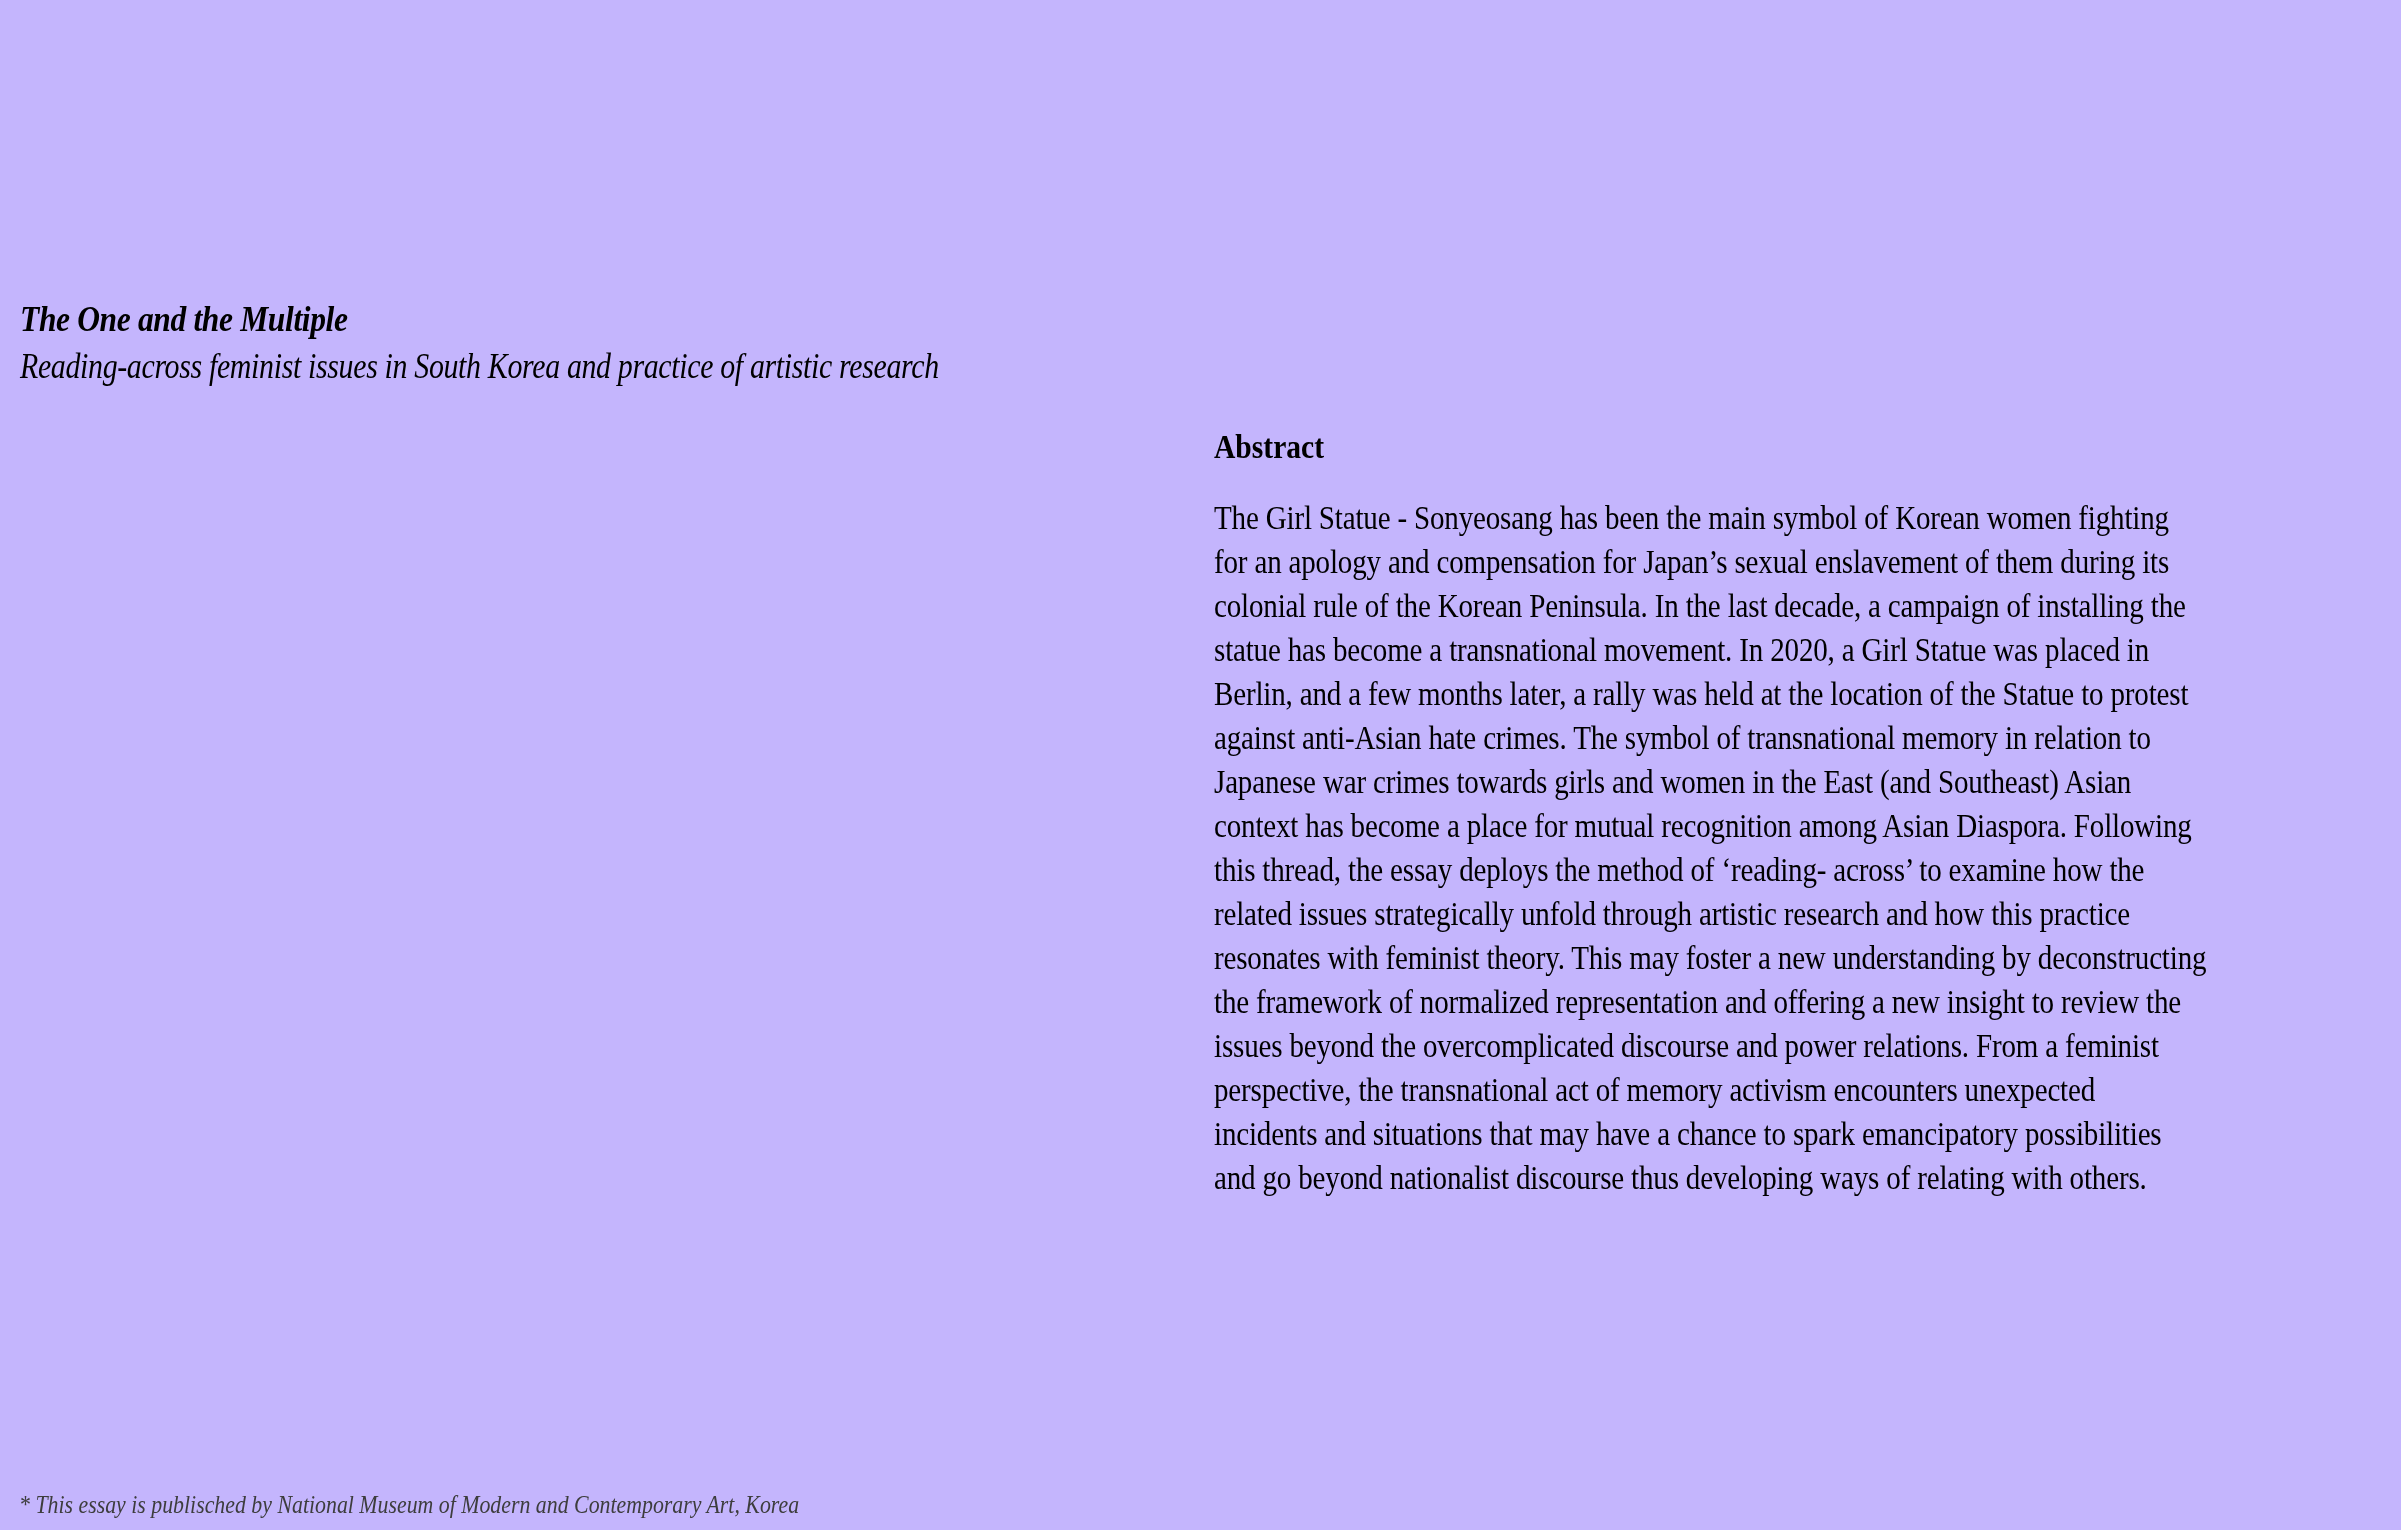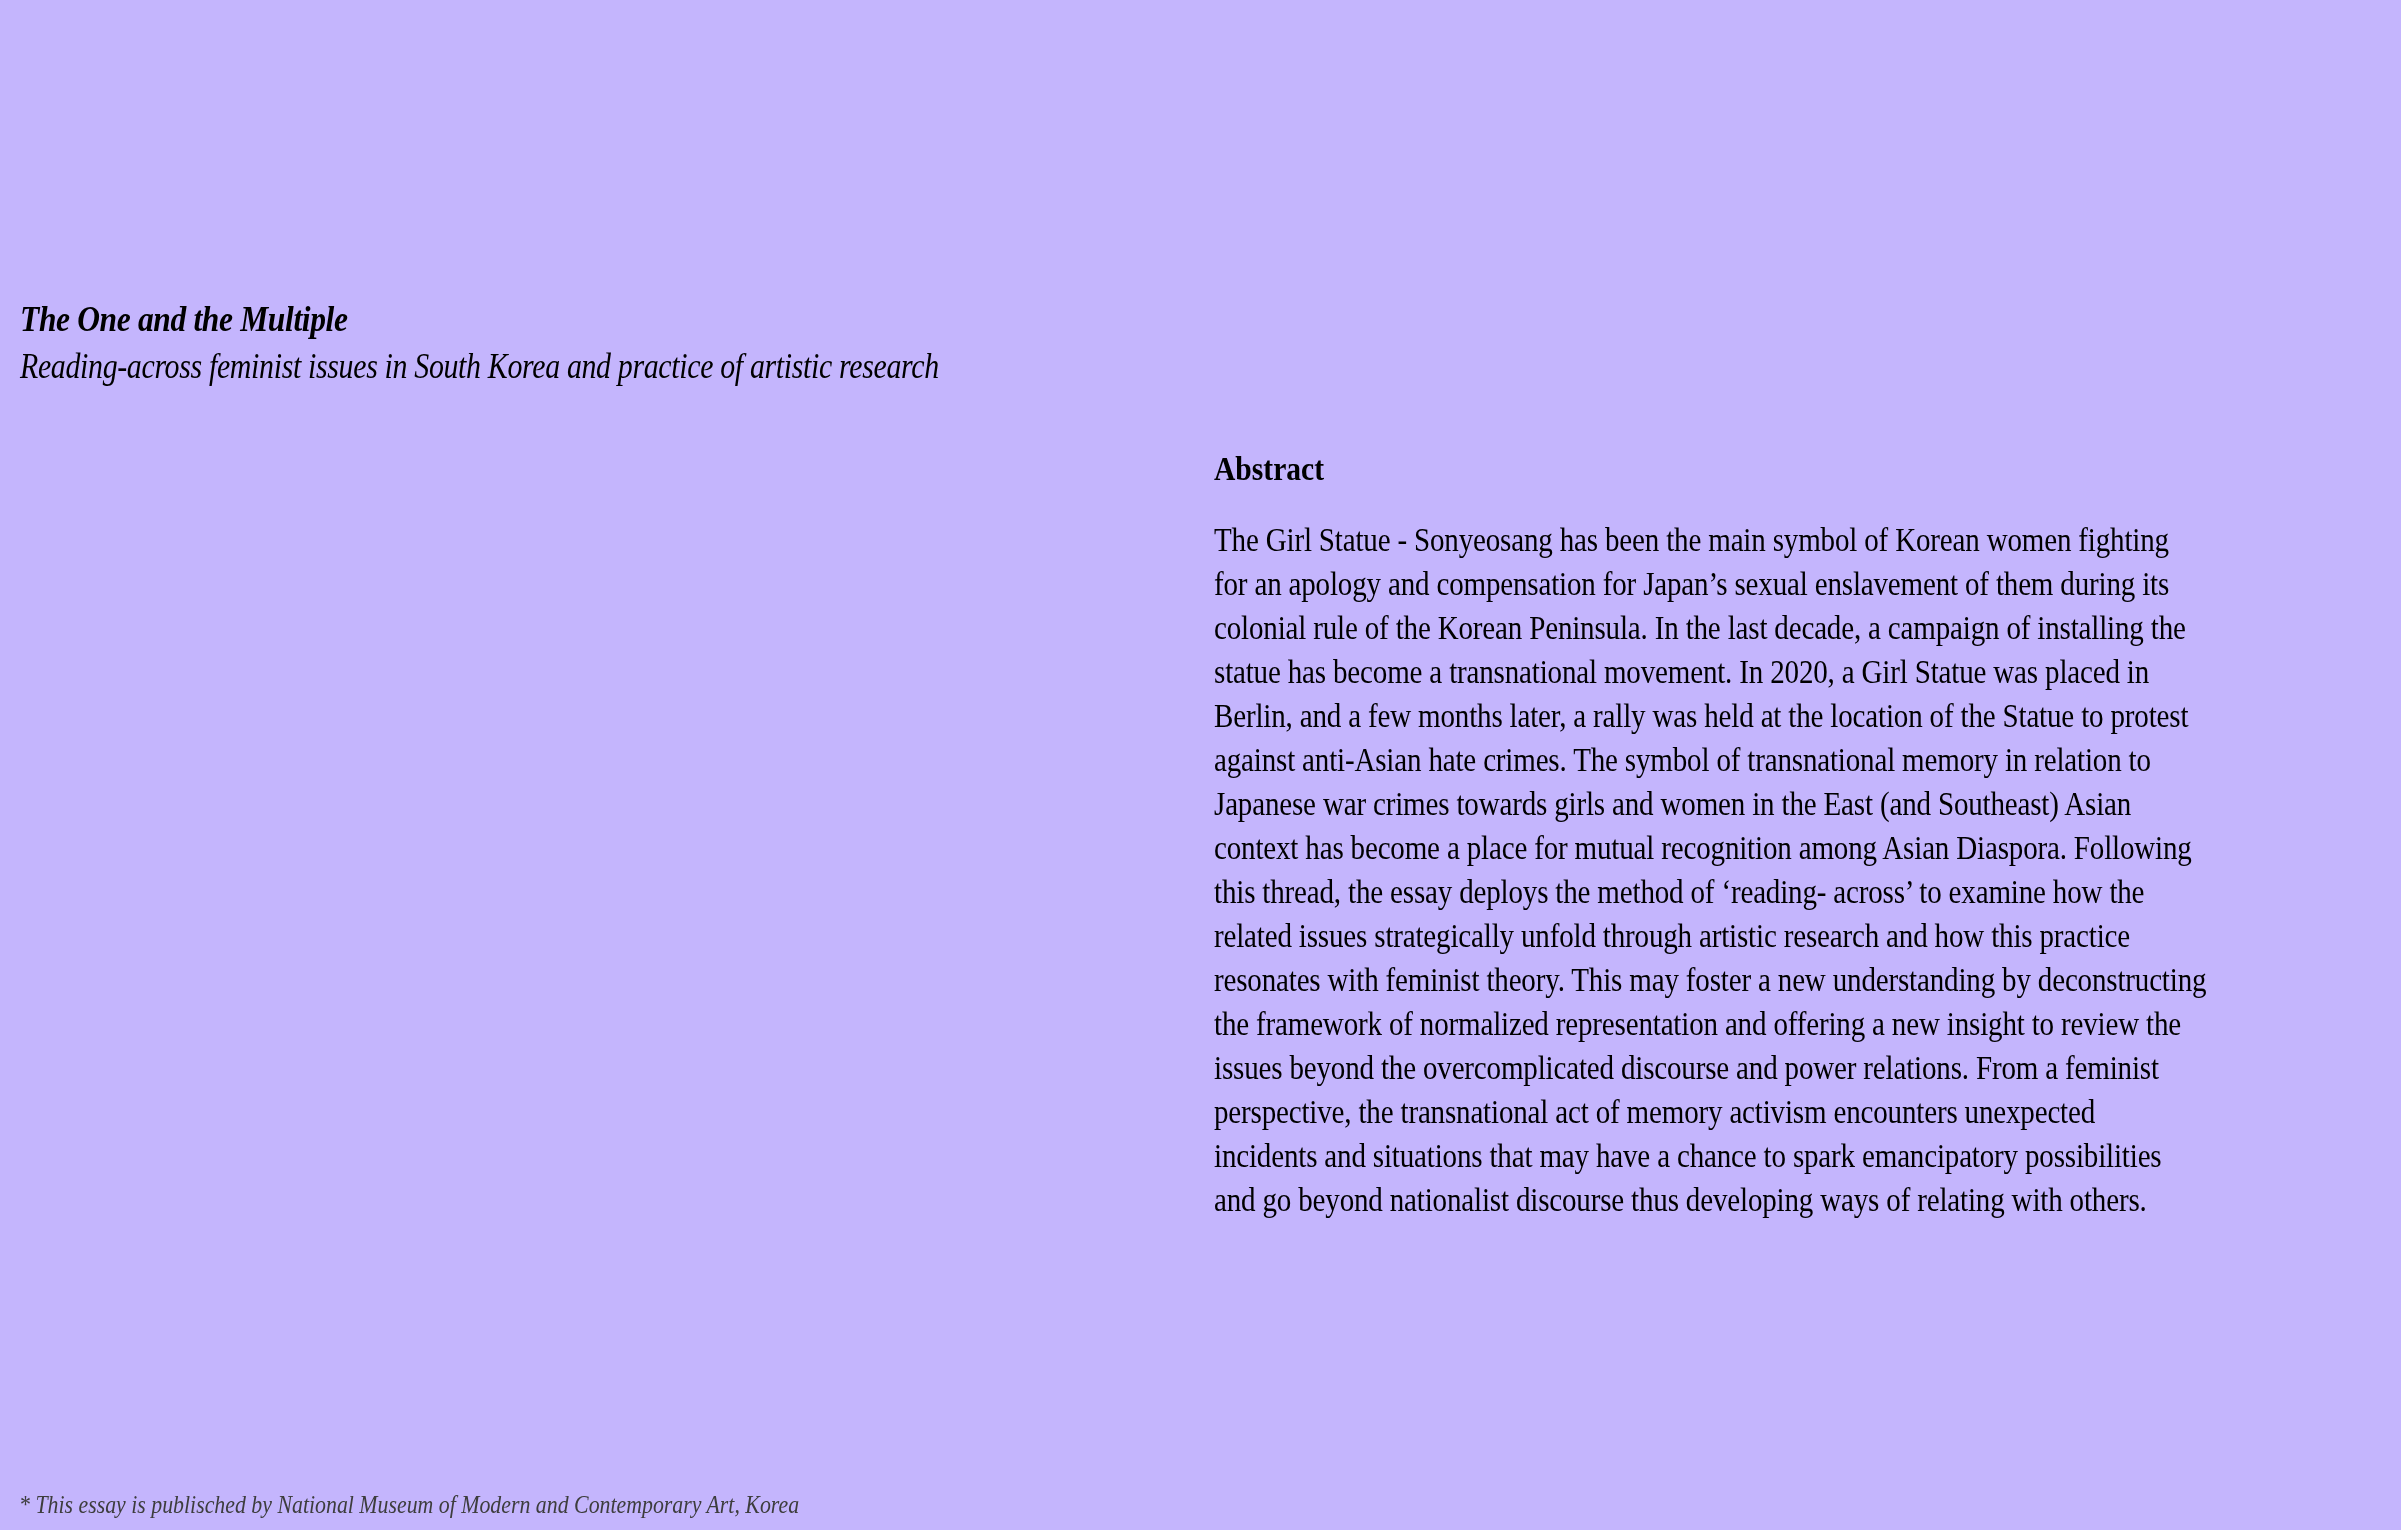--- a/index.html
+++ b/index.html
@@ -37,21 +37,21 @@
     line-height: 1;
     font-style: italic;
     white-space: nowrap;
     transform: scaleX(0.83);
     transform-origin: 0 0;
     letter-spacing: -0.4px;
   }
   .abstract-section {
     position: absolute;
     left: 1214px;
-    top: 452px;
+    top: 430px;
   }
   .abstract-heading {
     font-size: 34px;
     line-height: 1;
     font-weight: bold;
     margin: 0 0 0 0;
     white-space: nowrap;
     transform: scaleX(0.87);
     transform-origin: 0 0;
   }

